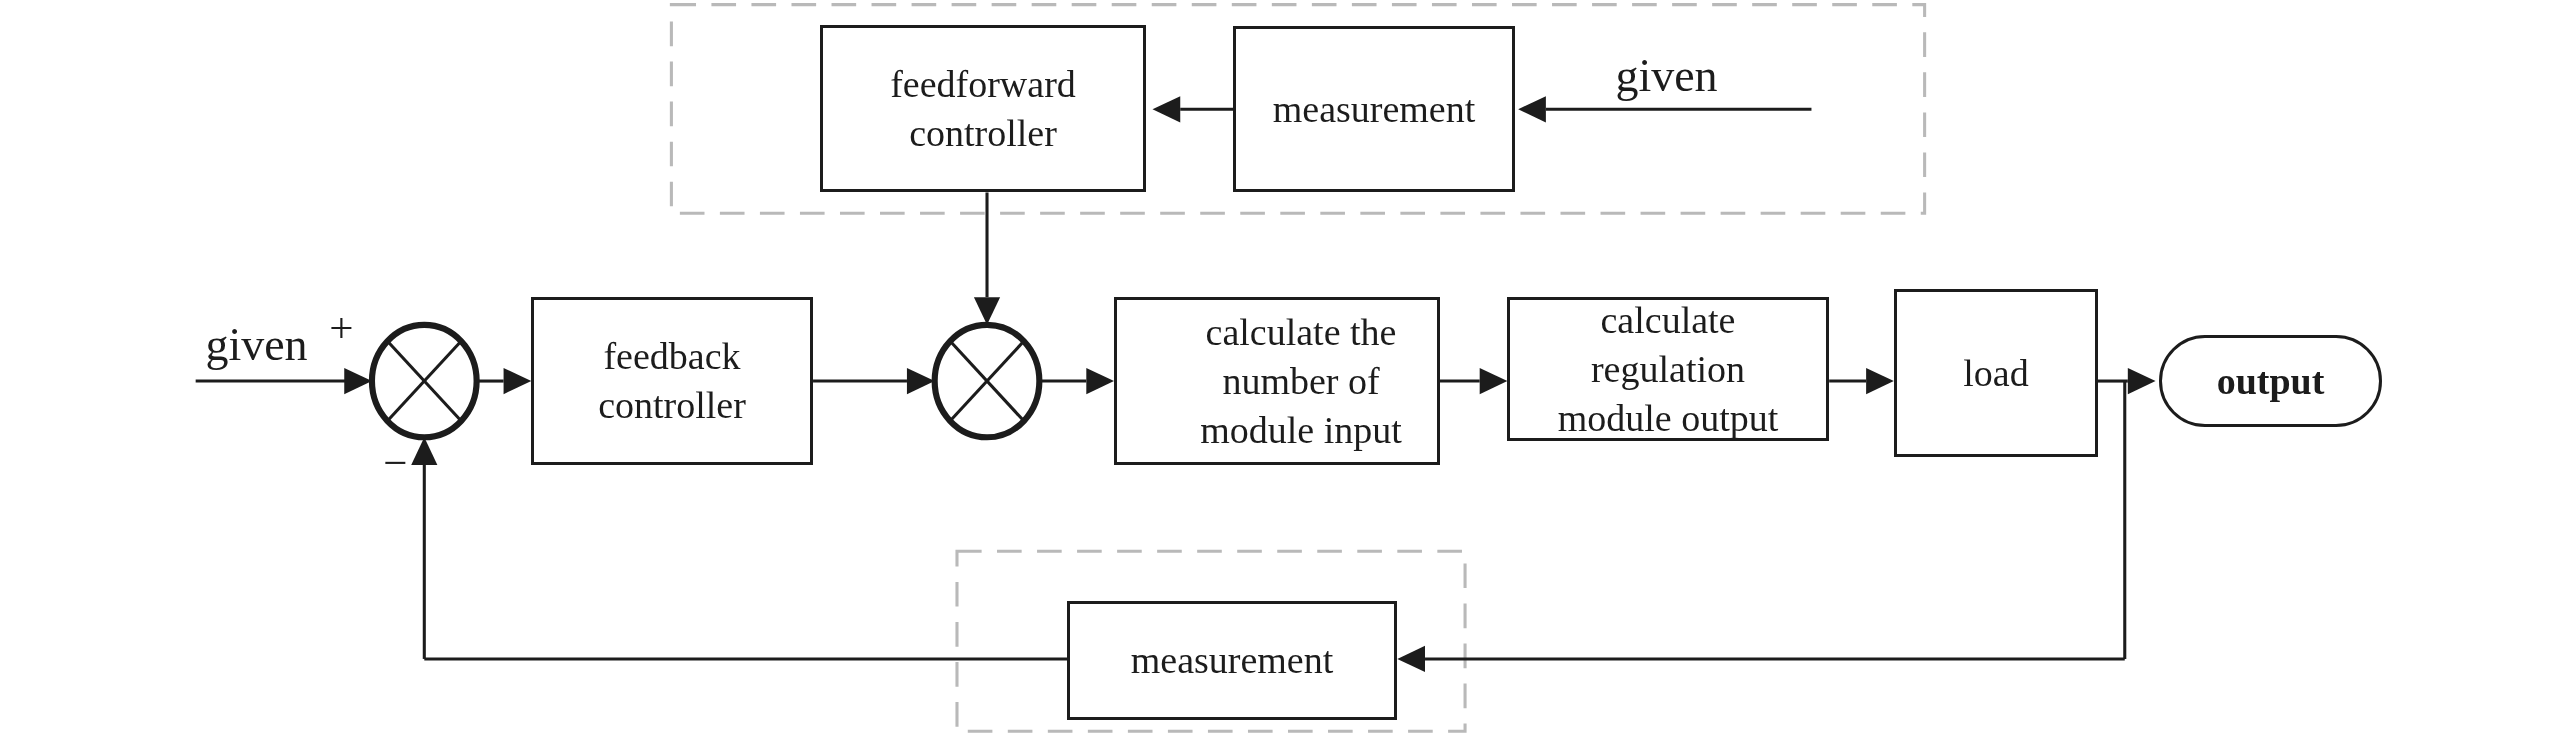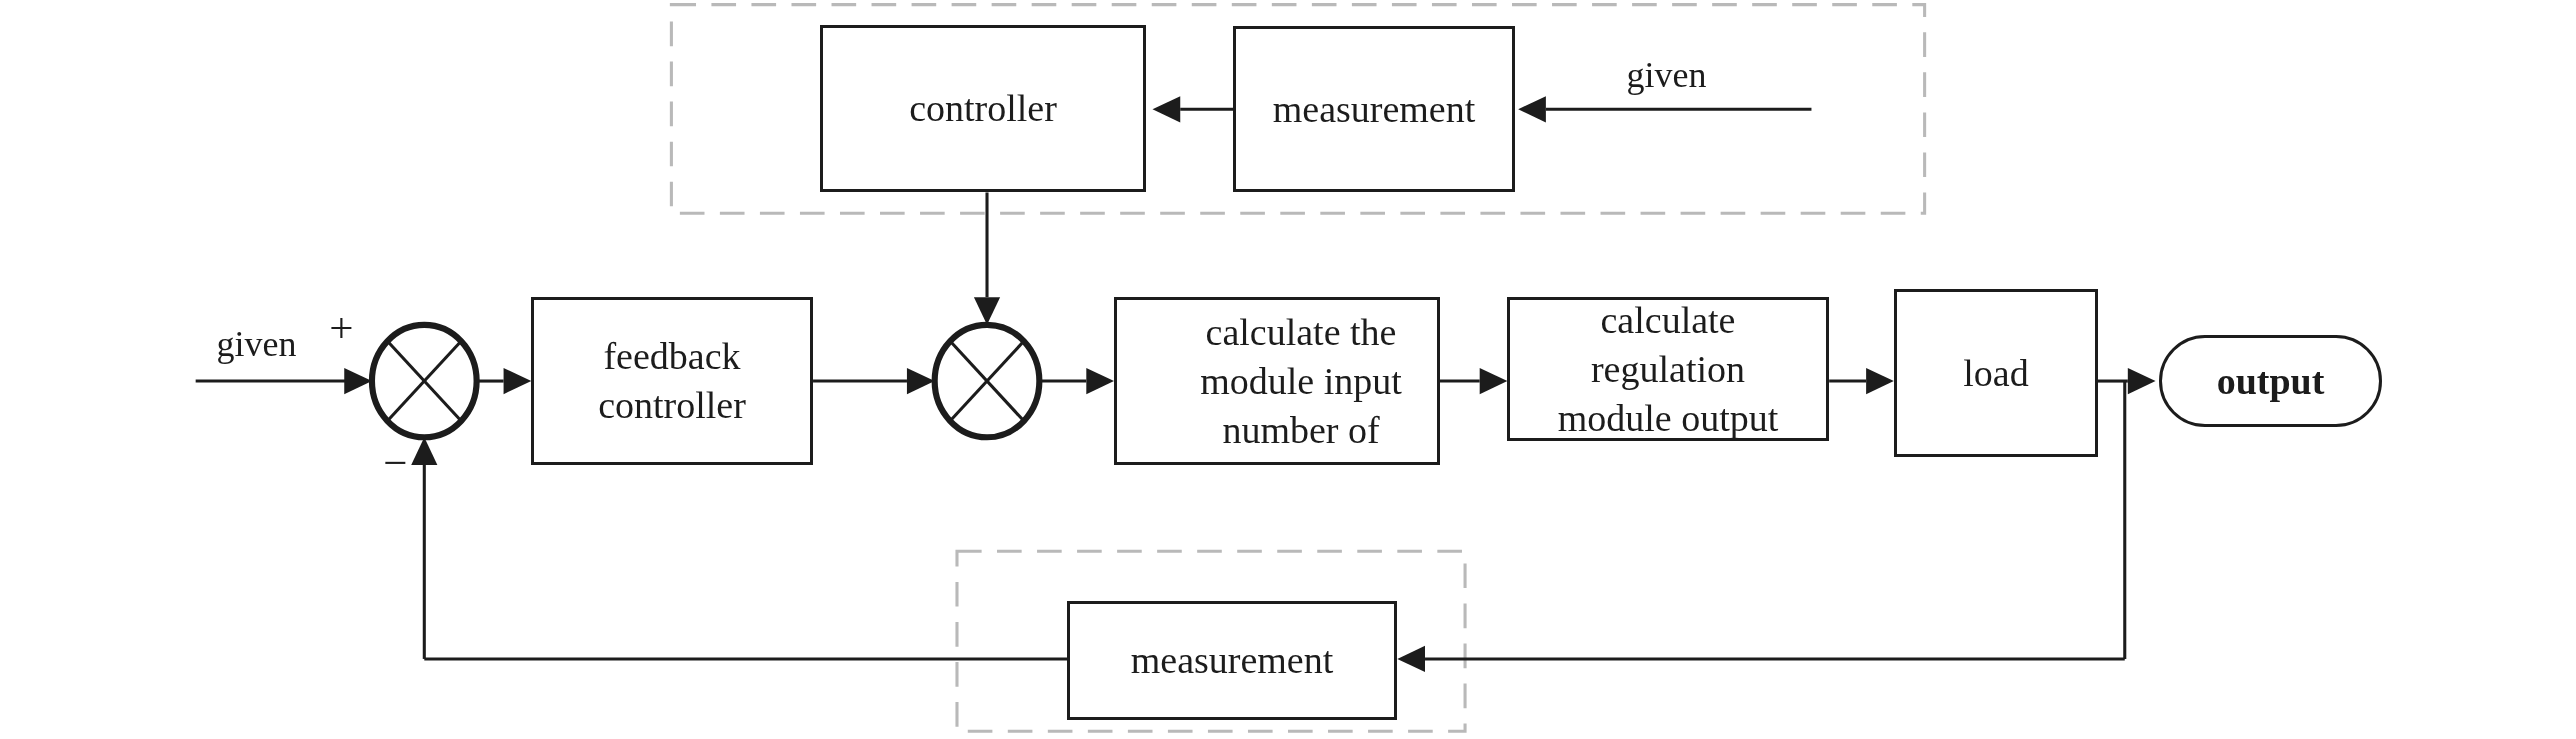--- a/index.html
+++ b/index.html
@@ -28,21 +28,21 @@
     background:var(--bg);
     display:flex;flex-direction:column;
     align-items:center;justify-content:center;
     text-align:center;
     font-size:38px;line-height:49px;
   }
   .stadium{border-radius:46px;font-weight:bold;}
   .flabel{
     position:absolute;display:flex;
     align-items:center;justify-content:center;
-    font-size:36px;line-height:43px;white-space:nowrap;
+    font-size:46px;line-height:43px;white-space:nowrap;
   }
   .sign{font-size:43px;line-height:43px;}
 </style>
 </head>
 <body>
 
 <div class="canvas">
 
   <svg class="wires" viewBox="0 0 3346 960">
 
@@ -90,20 +90,21 @@
     <polygon class="ah" points="551,568 534,604 568,604"></polygon>
 
     <line class="ln" x1="1602" y1="142" x2="1533" y2="142"></line>
     <polygon class="ah" points="1497,142 1533,125 1533,159"></polygon>
 
     <line class="ln" x1="2353" y1="142" x2="2008" y2="142"></line>
     <polygon class="ah" points="1972,142 2008,125 2008,159"></polygon>
   </svg>
 
   <div class="box" style="left:820px;top:25.4px;width:326px;height:167px;">
+    <div>feedforward</div>
     <div>controller</div>
   </div>
 
   <div class="box" style="left:1233px;top:26px;width:282px;height:166px;">
     <div>measurement</div>
   </div>
 
   <div class="flabel" style="left:1597px;top:54px;width:139px;height:43px;">given</div>
 
   <div class="flabel" style="left:187px;top:323px;width:139px;height:43px;">given</div>
@@ -112,22 +113,22 @@
 
   <div class="flabel sign" style="left:377px;top:444px;width:37px;height:37px;">−</div>
 
   <div class="box" style="left:531px;top:297px;width:282px;height:168px;text-align:right;">
     <div>feedback</div>
     <div>controller</div>
   </div>
 
   <div class="box" style="left:1114px;top:297px;width:326px;height:168px;padding-left:48px;">
     <div>calculate the</div>
+    <div>number of</div>
     <div>module input</div>
-    <div>number of</div>
   </div>
 
   <div class="box" style="left:1507px;top:297px;width:322px;height:144px;">
     <div>calculate</div>
     <div>regulation</div>
     <div>module output</div>
   </div>
 
   <div class="box" style="left:1894px;top:289px;width:204px;height:168px;">
     <div>load</div>

